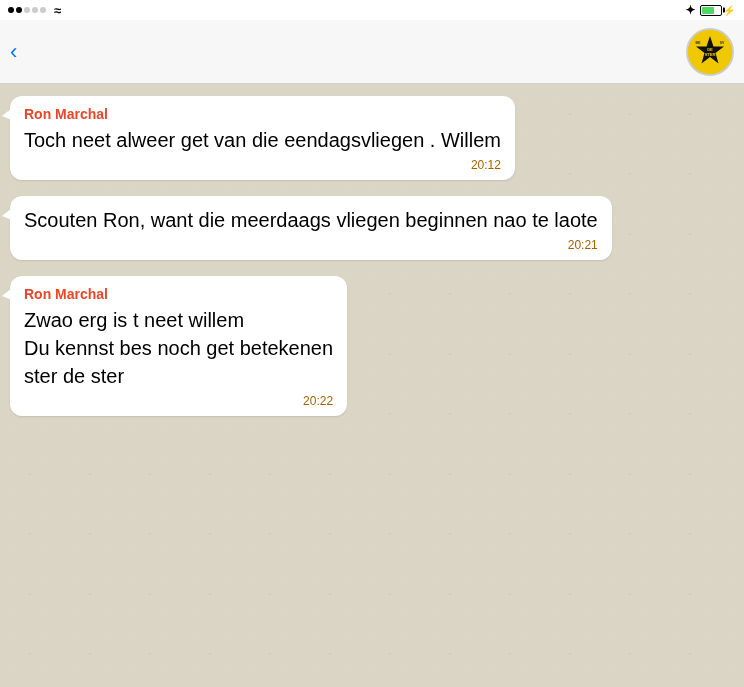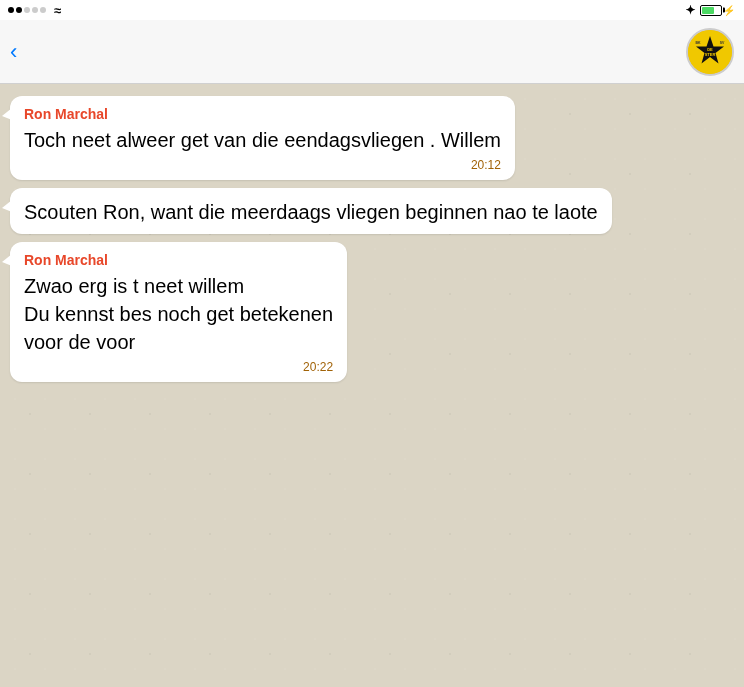--- a/index.html
+++ b/index.html
@@ -145,21 +145,21 @@
       height: calc(687px - 20px - 64px);
       background-color: #dbd5c5;
       background-image:
         radial-gradient(circle, rgba(255,255,255,0.05) 1px, transparent 1px),
         radial-gradient(circle, rgba(0,0,0,0.04) 1px, transparent 1px);
       background-size: 30px 30px, 60px 60px;
       padding: 12px 10px;
       overflow-y: auto;
       display: flex;
       flex-direction: column;
-      gap: 8px;
+      gap: 16px;
     }
 
     
     .message-row {
       display: flex;
       flex-direction: column;
       align-items: flex-start;
       max-width: 85%;
     }
     .bubble {
@@ -257,24 +257,25 @@
 <div class="message-row">
       <div class="bubble bubble-tail-left">
         <div class="sender-name sender-ron">Ron Marchal</div>
         <div class="message-text" style="white-space: pre-line;">Toch neet alweer get van die eendagsvliegen . Willem</div>
         <div class="message-time">20:12</div>
       </div>
     </div>
     <div class="message-row">
       <div class="bubble bubble-tail-left">
         <div class="message-text" style="white-space: pre-line;">Scouten Ron, want die meerdaags vliegen beginnen nao te laote</div>
+        <div class="message-time">20:21</div>
       </div>
     </div>
     <div class="message-row">
       <div class="bubble bubble-tail-left">
         <div class="sender-name sender-ron">Ron Marchal</div>
         <div class="message-text" style="white-space: pre-line;">Zwao erg is t neet willem
 Du kennst bes noch get betekenen
-voor de voor</div>
+ster de ster</div>
         <div class="message-time">20:22</div>
       </div>
     </div>
   </div>
 
 </body></html>

